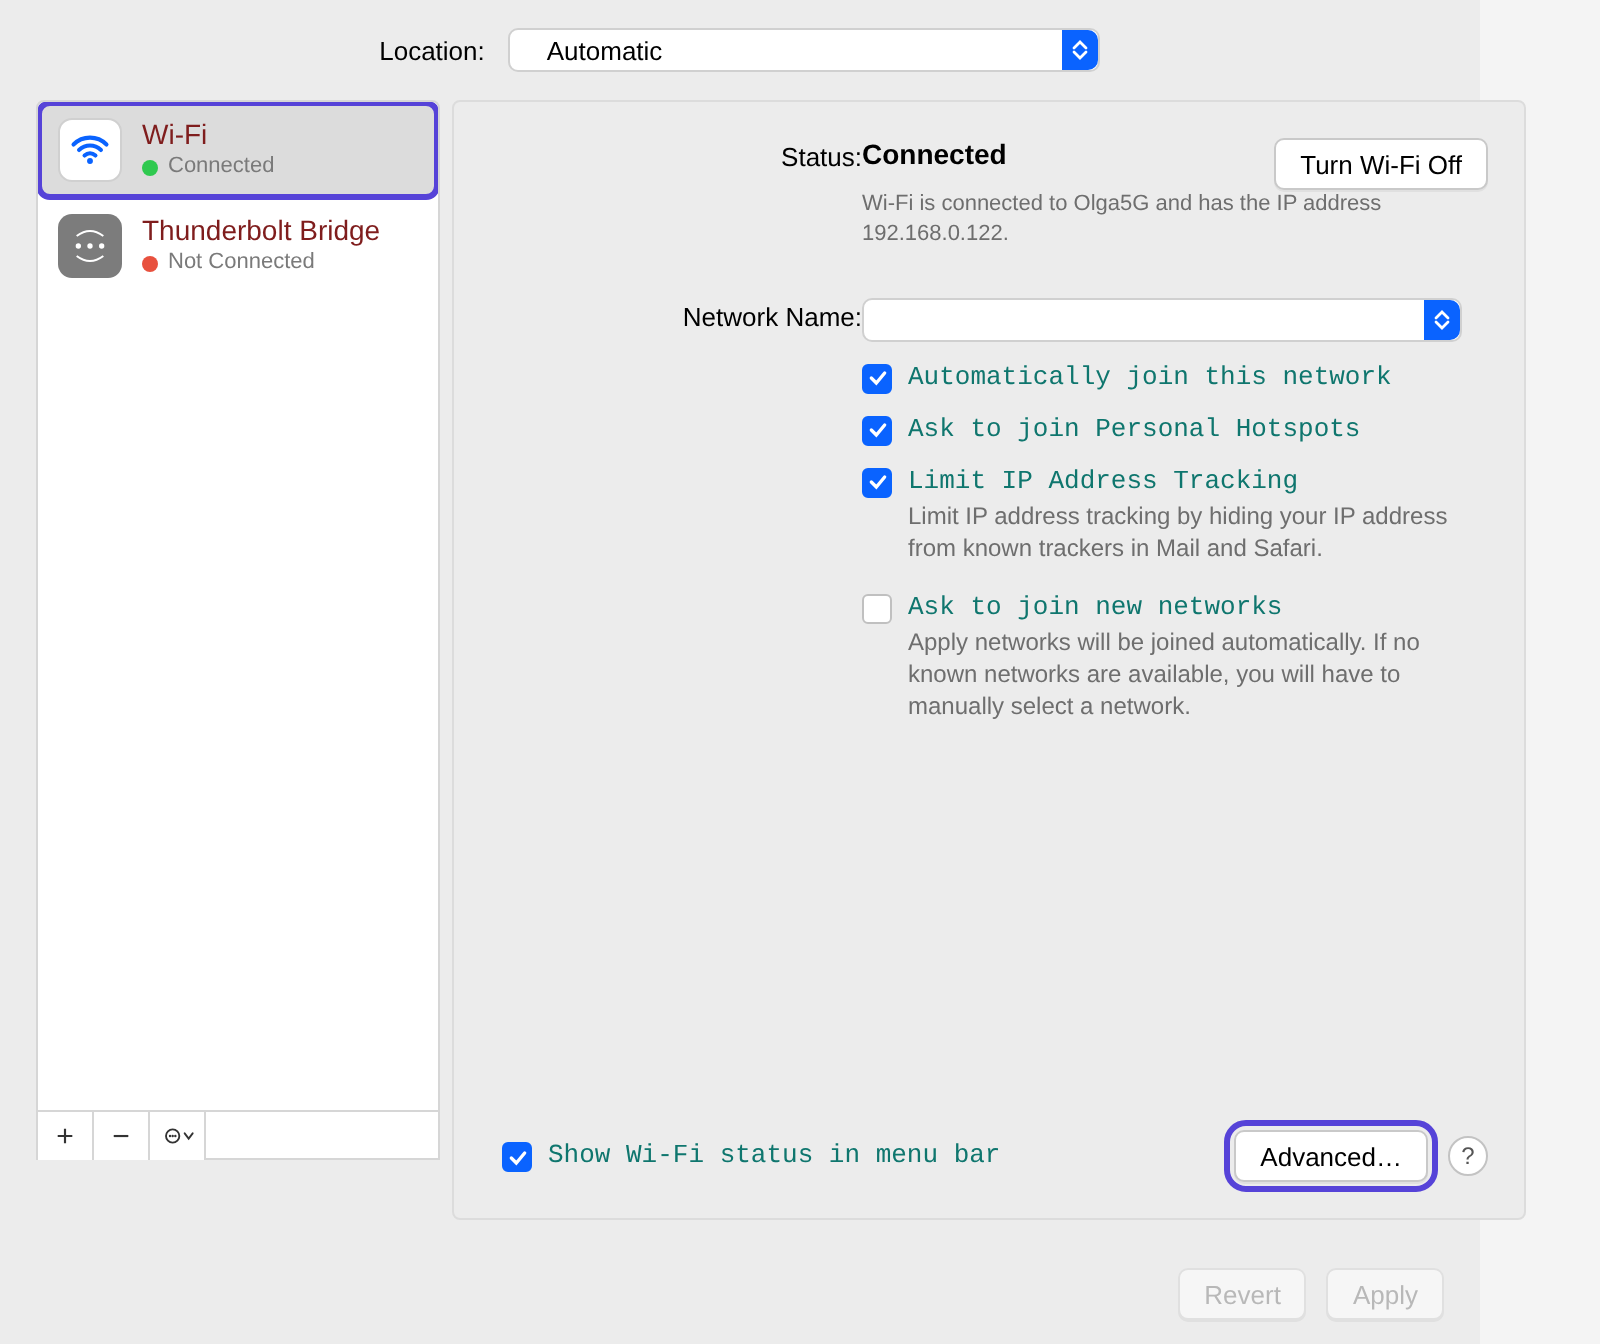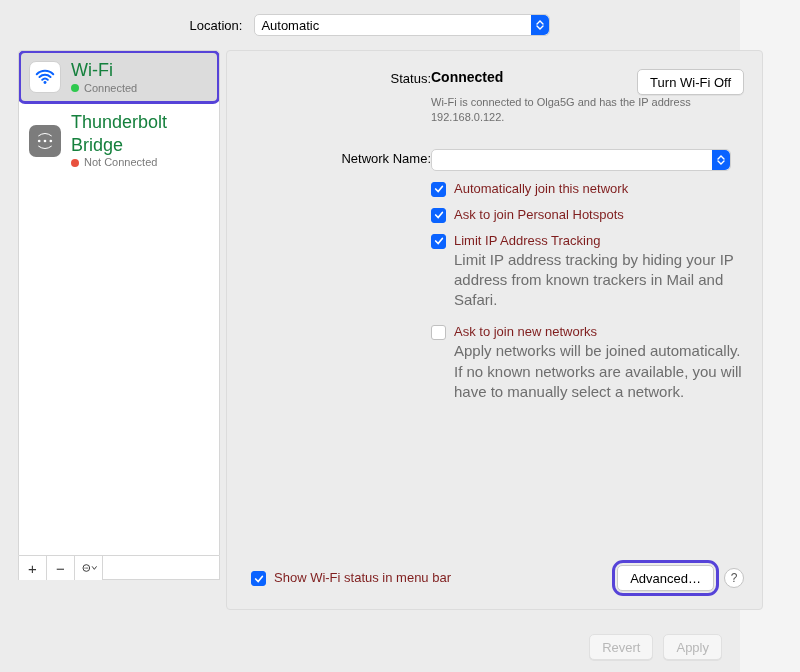--- a/index.html
+++ b/index.html
@@ -16,21 +16,21 @@
   
   .location-row {
     display:flex; align-items:center; gap:12px;
     padding:14px 0 14px 0;
     justify-content:center;
   }
   .location-label { font-size:13px; color:#000; }
   .select {
     display:flex; align-items:center; justify-content:space-between;
     width:296px; height:22px;
-    padding:0 0 0 6px;
+    padding:0 0 0 18px;
     background:#fff; border:1px solid #d0d0d0; border-radius:5px;
     font-size:13px; color:#000;
   }
   .select-arrows {
     width:18px; height:20px; border-left:0;
     background:#0a63ff; border-radius:0 5px 5px 0;
     display:flex; flex-direction:column; align-items:center; justify-content:center;
   }
   .select-arrows svg { width:8px; height:5px; }
   
@@ -64,21 +64,21 @@
   }
   .sidebar-item.selected { background:#dcdcdc; }
   .sidebar-item .icon {
     width:32px; height:32px; border-radius:7px;
     display:flex; align-items:center; justify-content:center;
     flex-shrink:0;
   }
   .icon-wifi { background:#fff; border:1px solid #d0d0d0; }
   .icon-tb { background:#7c7c7c; }
   .sidebar-item .texts { display:flex; flex-direction:column; line-height:1.25; }
-  .sidebar-item .name { font-size:18px; font-weight:500; color:#15803d; }
+  .sidebar-item .name { font-size:14px; font-weight:500; color:#7f1d1d; }
   .sidebar-item .status-row { display:flex; align-items:center; gap:5px; font-size:11px; color:#7a7a7a; }
   .dot { width:8px; height:8px; border-radius:50%; }
   .dot-green { background:#2fc94f; }
   .dot-red { background:#e8513e; }
   .highlight-purple { outline:3px solid #5643d8; outline-offset:-2px; border-radius:6px; }
   
   .detail {
     flex:1;
     background:#ececec; border:1px solid #dcdcdc; border-radius:4px;
     padding:18px 18px 14px 0;
@@ -110,22 +110,22 @@
     padding-left:8px;
   }
   .checkbox-row { display:flex; align-items:flex-start; gap:8px; margin-top:10px; }
   .checkbox {
     width:15px; height:15px; border-radius:3px; border:1px solid #c0c0c0;
     background:#fff; display:flex; align-items:center; justify-content:center;
     flex-shrink:0; margin-top:1px;
   }
   .checkbox.checked { background:#0a63ff; border-color:#0a63ff; }
   .checkbox.checked svg { width:10px; height:10px; }
-  .check-label { font-size:13px; color:#7f1d1d; }
-  .check-desc { font-size:15px; color:#6e6e6e; margin-top:2px; width:290px; line-height:1.35; }
+  .check-label { font-size:13px; color:#0f766e;font-family:Liberation Mono, monospace; }
+  .check-desc { font-size:12px; color:#6e6e6e; margin-top:2px; width:290px; line-height:1.35; }
   .bottom-row {
     position:absolute; left:24px; right:18px; bottom:16px;
     display:flex; align-items:center;
   }
   .bottom-row .checkbox-row { margin-top:0;justify-content:flex-end; }
   .advanced-btn { margin-left:auto; }
   .help-btn {
     width:20px; height:20px; border-radius:50%;
     border:1px solid #c3c3c3; background:#fff; margin-left:8px;
     display:flex; align-items:center; justify-content:center;

